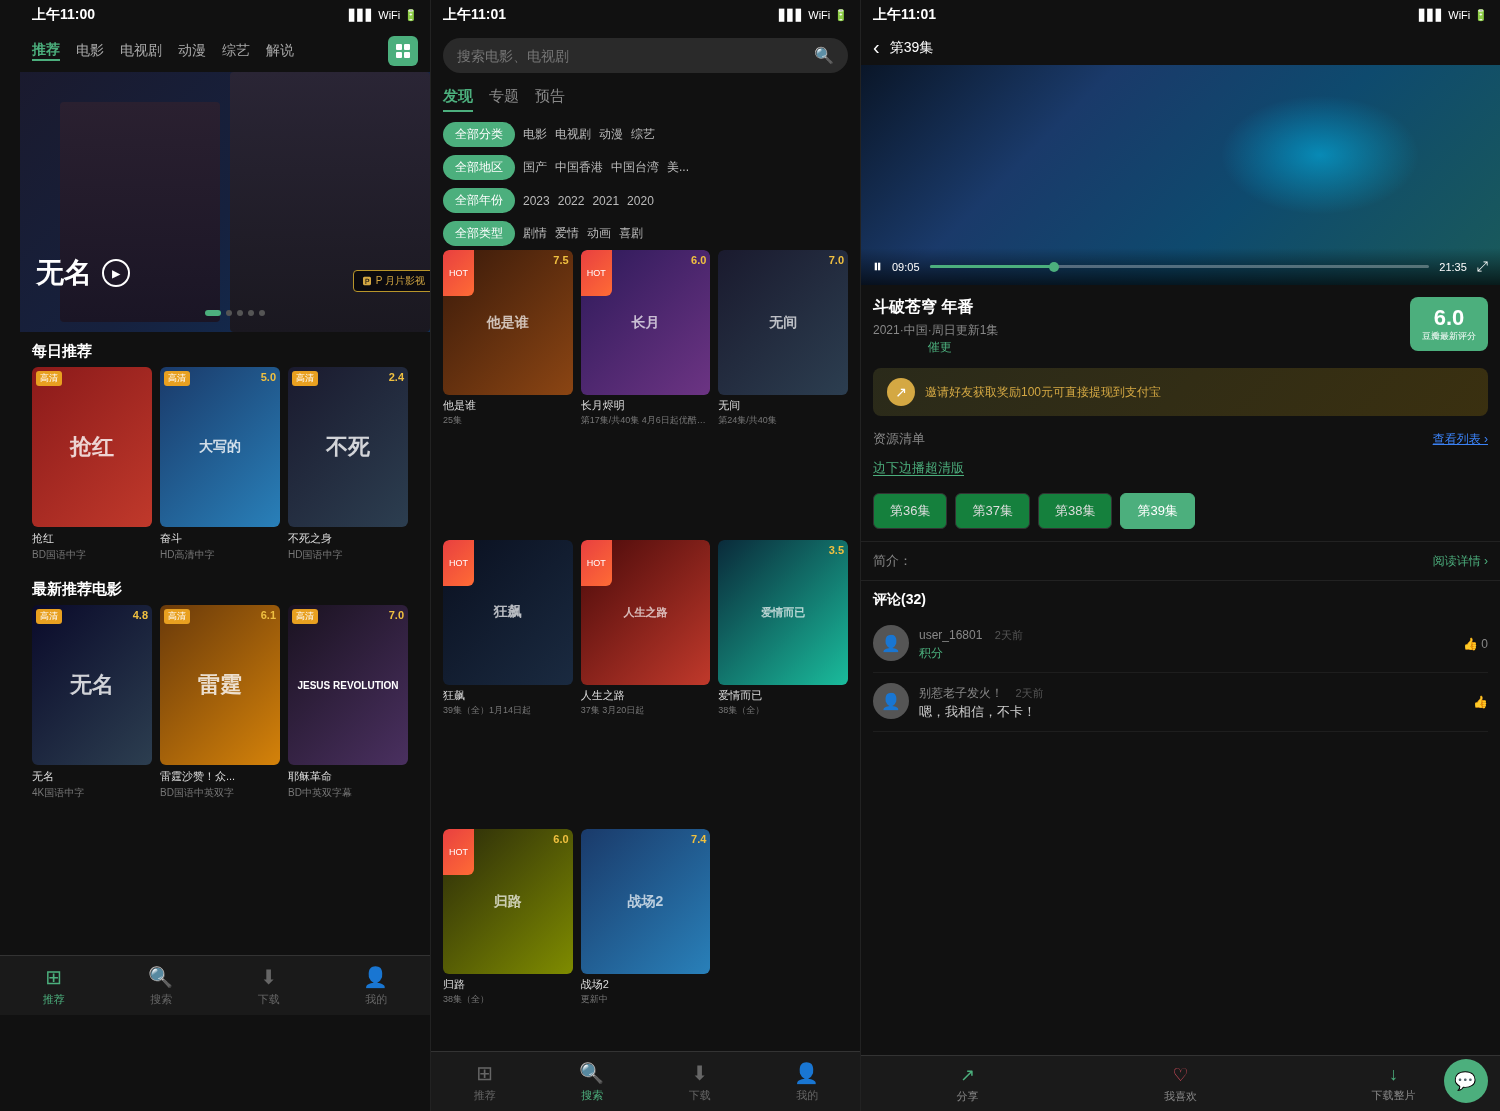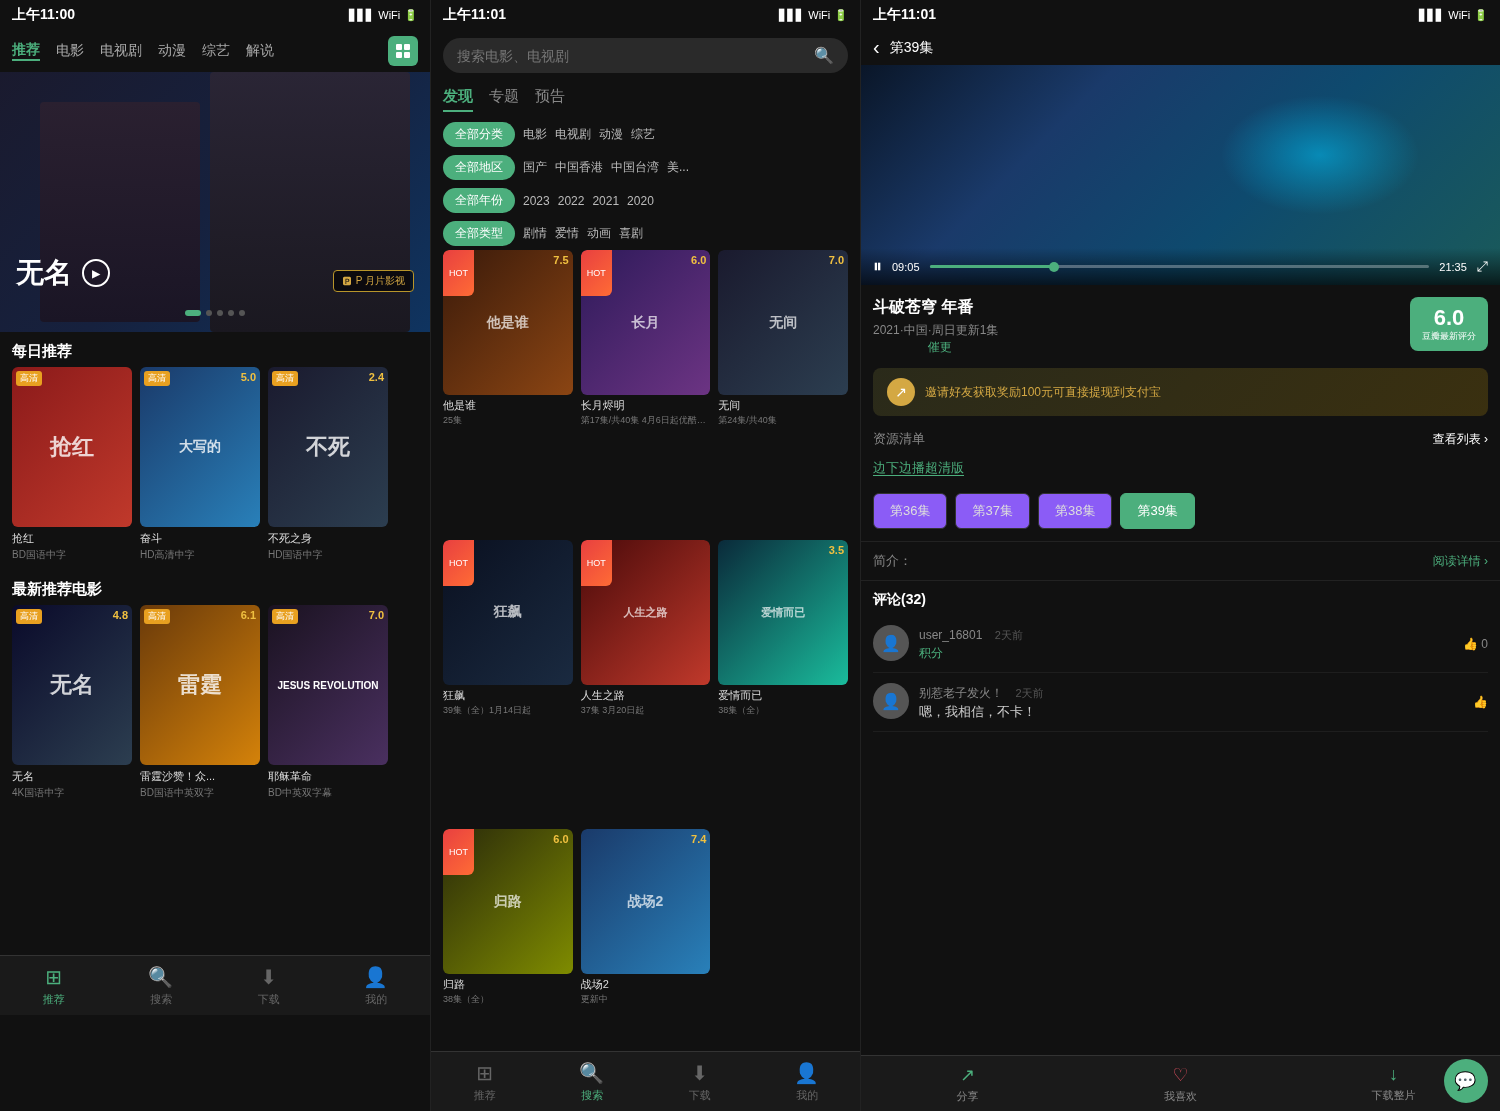--- a/index.html
+++ b/index.html
@@ -14,20 +14,21 @@
 
     
     .panel1 {
       width: 430px;
       height: 1015px;
       background: #111;
       display: flex;
       flex-direction: column;
       overflow: hidden;
       position: relative;
+      padding-left: 20px;
     }
 
     .status-bar {
       display: flex;
       justify-content: space-between;
       align-items: center;
       padding: 6px 12px;
       font-size: 12px;
       color: #fff;
       background: #111;
@@ -497,37 +498,37 @@
     }
     .invite-text { color: #d4a843; font-size: 12px; }
 
     .resource-row {
       display: flex;
       justify-content: space-between;
       align-items: center;
       padding: 6px 12px;
     }
     .resource-label { color: #888; font-size: 13px; }
-    .view-list-link { color: #ffffff; font-size: 12px; cursor: pointer; }
+    .view-list-link { color: #3b82f6; font-size: 12px; cursor: pointer; text-decoration: underline; }
 
     .stream-quality {
       padding: 4px 12px 8px;
     }
     .quality-link { color: #4caf7d; font-size: 13px; border-bottom: 1px solid #4caf7d; }
 
     .episode-grid {
       display: flex;
       gap: 8px;
       padding: 8px 12px;
       flex-wrap: wrap;
     }
     .ep-btn {
       padding: 8px 16px;
       border-radius: 6px;
-      background: #8b5cf6;
+      background: #15803d;
       color: #ddd;
       font-size: 13px;
       cursor: pointer;
       border: 1px solid #333;
     }
     .ep-btn.active {
       background: #4caf7d;
       color: #fff;
       border-color: #4caf7d;
     }

